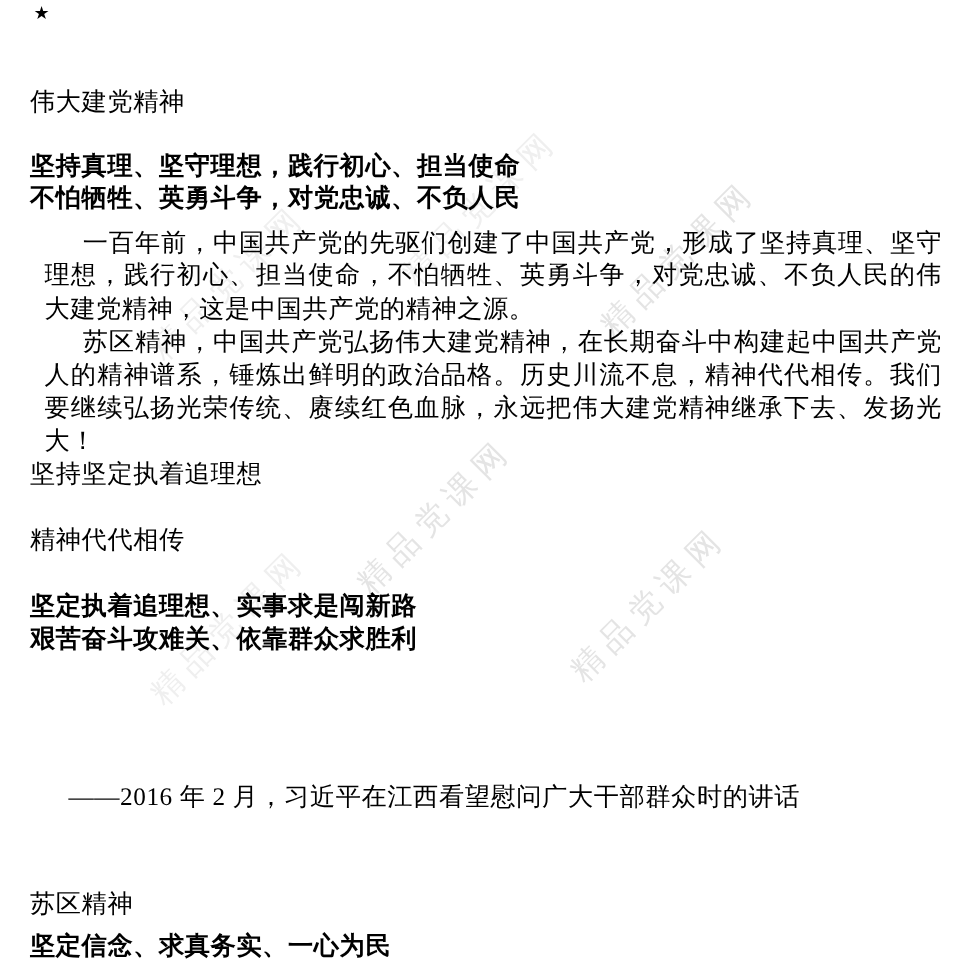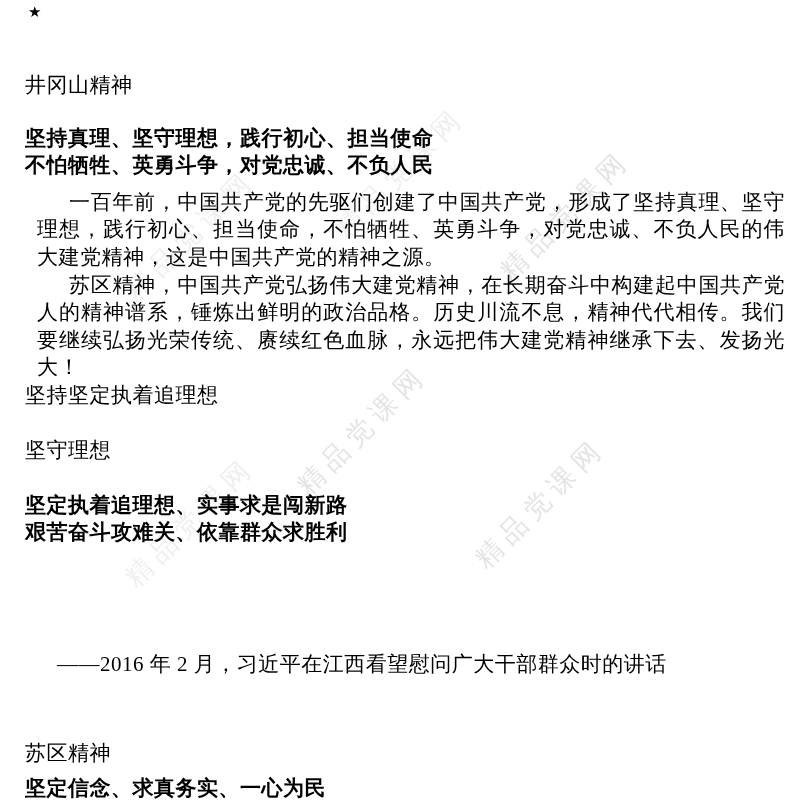--- a/index.html
+++ b/index.html
@@ -61,26 +61,26 @@
 
   <div class="wm-layer">
     <span class="wm" style="left:565px;top:215px;">精品党课网</span>
     <span class="wm wm-faint" style="left:400px;top:172px;">精品党课网</span>
     <span class="wm wm-faint" style="left:190px;top:235px;">精品党课网</span>
     <span class="wm" style="left:362px;top:430px;">精品党课网</span>
     <span class="wm" style="left:540px;top:503px;">精品党课网</span>
     <span class="wm wm-faint" style="left:190px;top:522px;">精品党课网</span>
   </div>
 
-  <p class="block h" style="top:72px;">井冈山精神</p>
+  <p class="block h" style="top:72px;">伟大建党精神</p>
   <p class="block slogan" style="top:125px;">坚持真理、坚守理想，践行初心、担当使命</p>
   <p class="block slogan" style="top:152px;">不怕牺牲、英勇斗争，对党忠诚、不负人民</p>
   <p class="block para" style="top:189px;">一百年前，中国共产党的先驱们创建了中国共产党，形成了坚持真理、坚守理想，践行初心、担当使命，不怕牺牲、英勇斗争，对党忠诚、不负人民的伟大建党精神，这是中国共产党的精神之源。</p>
   <p class="block para" style="top:272px;">苏区精神，中国共产党弘扬伟大建党精神，在长期奋斗中构建起中国共产党人的精神谱系，锤炼出鲜明的政治品格。历史川流不息，精神代代相传。我们要继续弘扬光荣传统、赓续红色血脉，永远把伟大建党精神继承下去、发扬光大！</p>
   <p class="block h" style="top:382px;">坚持坚定执着追理想</p>
-  <p class="block h" style="top:437px;">坚守理想</p>
+  <p class="block h" style="top:437px;">精神代代相传</p>
   <p class="block slogan" style="top:492px;">坚定执着追理想、实事求是闯新路</p>
   <p class="block slogan" style="top:519px;">艰苦奋斗攻难关、依靠群众求胜利</p>
   <p class="block quote" style="top:651px;">——2016 年 2 月，习近平在江西看望慰问广大干部群众时的讲话</p>
   <p class="block h" style="top:740px;">苏区精神</p>
   <p class="block slogan" style="top:775px;">坚定信念、求真务实、一心为民</p>
 
 </div>
 
 </body></html>

